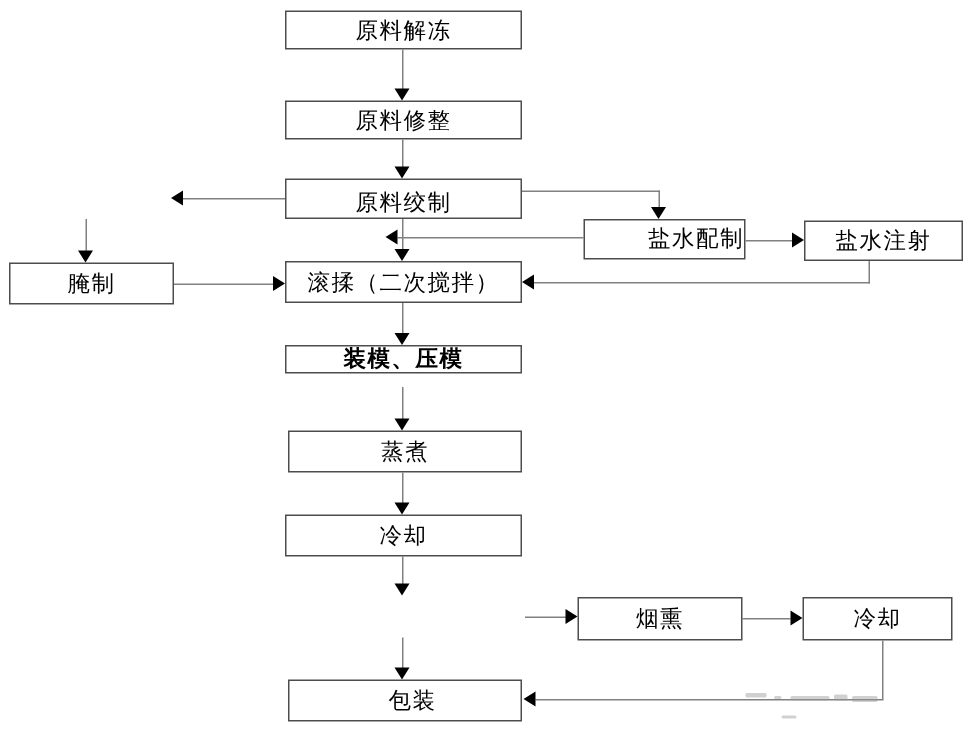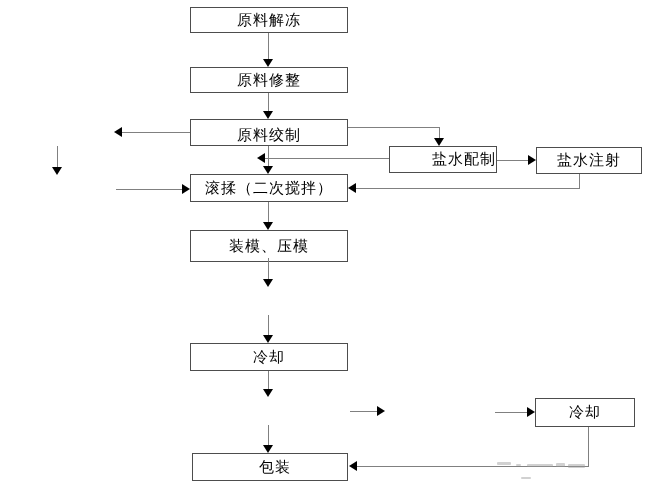--- a/index.html
+++ b/index.html
@@ -39,34 +39,43 @@
 
   <div class="box" style="left:190px; top:67px;  width:158px; height:26px;">
       <span>原料修整</span>
     </div>
   <div class="box" style="left:190px; top:7px;   width:158px; height:26px;">
       <span>原料解冻</span>
     </div>
   <div class="box" style="left:190px; top:119px; width:158px; height:27px;align-items:flex-end;">
       <span>原料绞制</span>
     </div>
+  <div class="box" style="left:6px;   top:175px; width:110px; height:28px;">
+      <span>腌制</span>
+    </div>
   <div class="box" style="left:389px; top:146px; width:108px; height:27px;justify-content:flex-end;">
       <span>盐水配制</span>
     </div>
   <div class="box" style="left:190px; top:174px; width:158px; height:28px;">
       <span>滚揉（二次搅拌）</span>
     </div>
   <div class="box" style="left:536px; top:147px; width:106px; height:27px;">
       <span>盐水注射</span>
     </div>
-  <div class="box" style="left:190px; top:230px; width:158px; height:32px;">
+  <div class="box" style="left:190px; top:230px; width:158px; height:19px;font-weight:bold;">
       <span>装模、压模</span>
+    </div>
+  <div class="box" style="left:192px; top:287px; width:156px; height:28px;">
+      <span>蒸煮</span>
     </div>
   <div class="box" style="left:190px; top:343px; width:158px; height:28px;">
       <span>冷却</span>
+    </div>
+  <div class="box" style="left:385px; top:398px; width:110px; height:29px;">
+      <span>烟熏</span>
     </div>
   <div class="box" style="left:535px; top:398px; width:100px; height:29px;">
       <span>冷却</span>
     </div>
   <div class="box" style="left:192px; top:453px; width:156px; height:28px;padding-left:10px;">
       <span>包装</span>
     </div>
 
   <div class="vline" style="left:268px; top:33px; height:27px;"></div>
   <div class="arr down" style="left:263px; top:59px;"></div>

